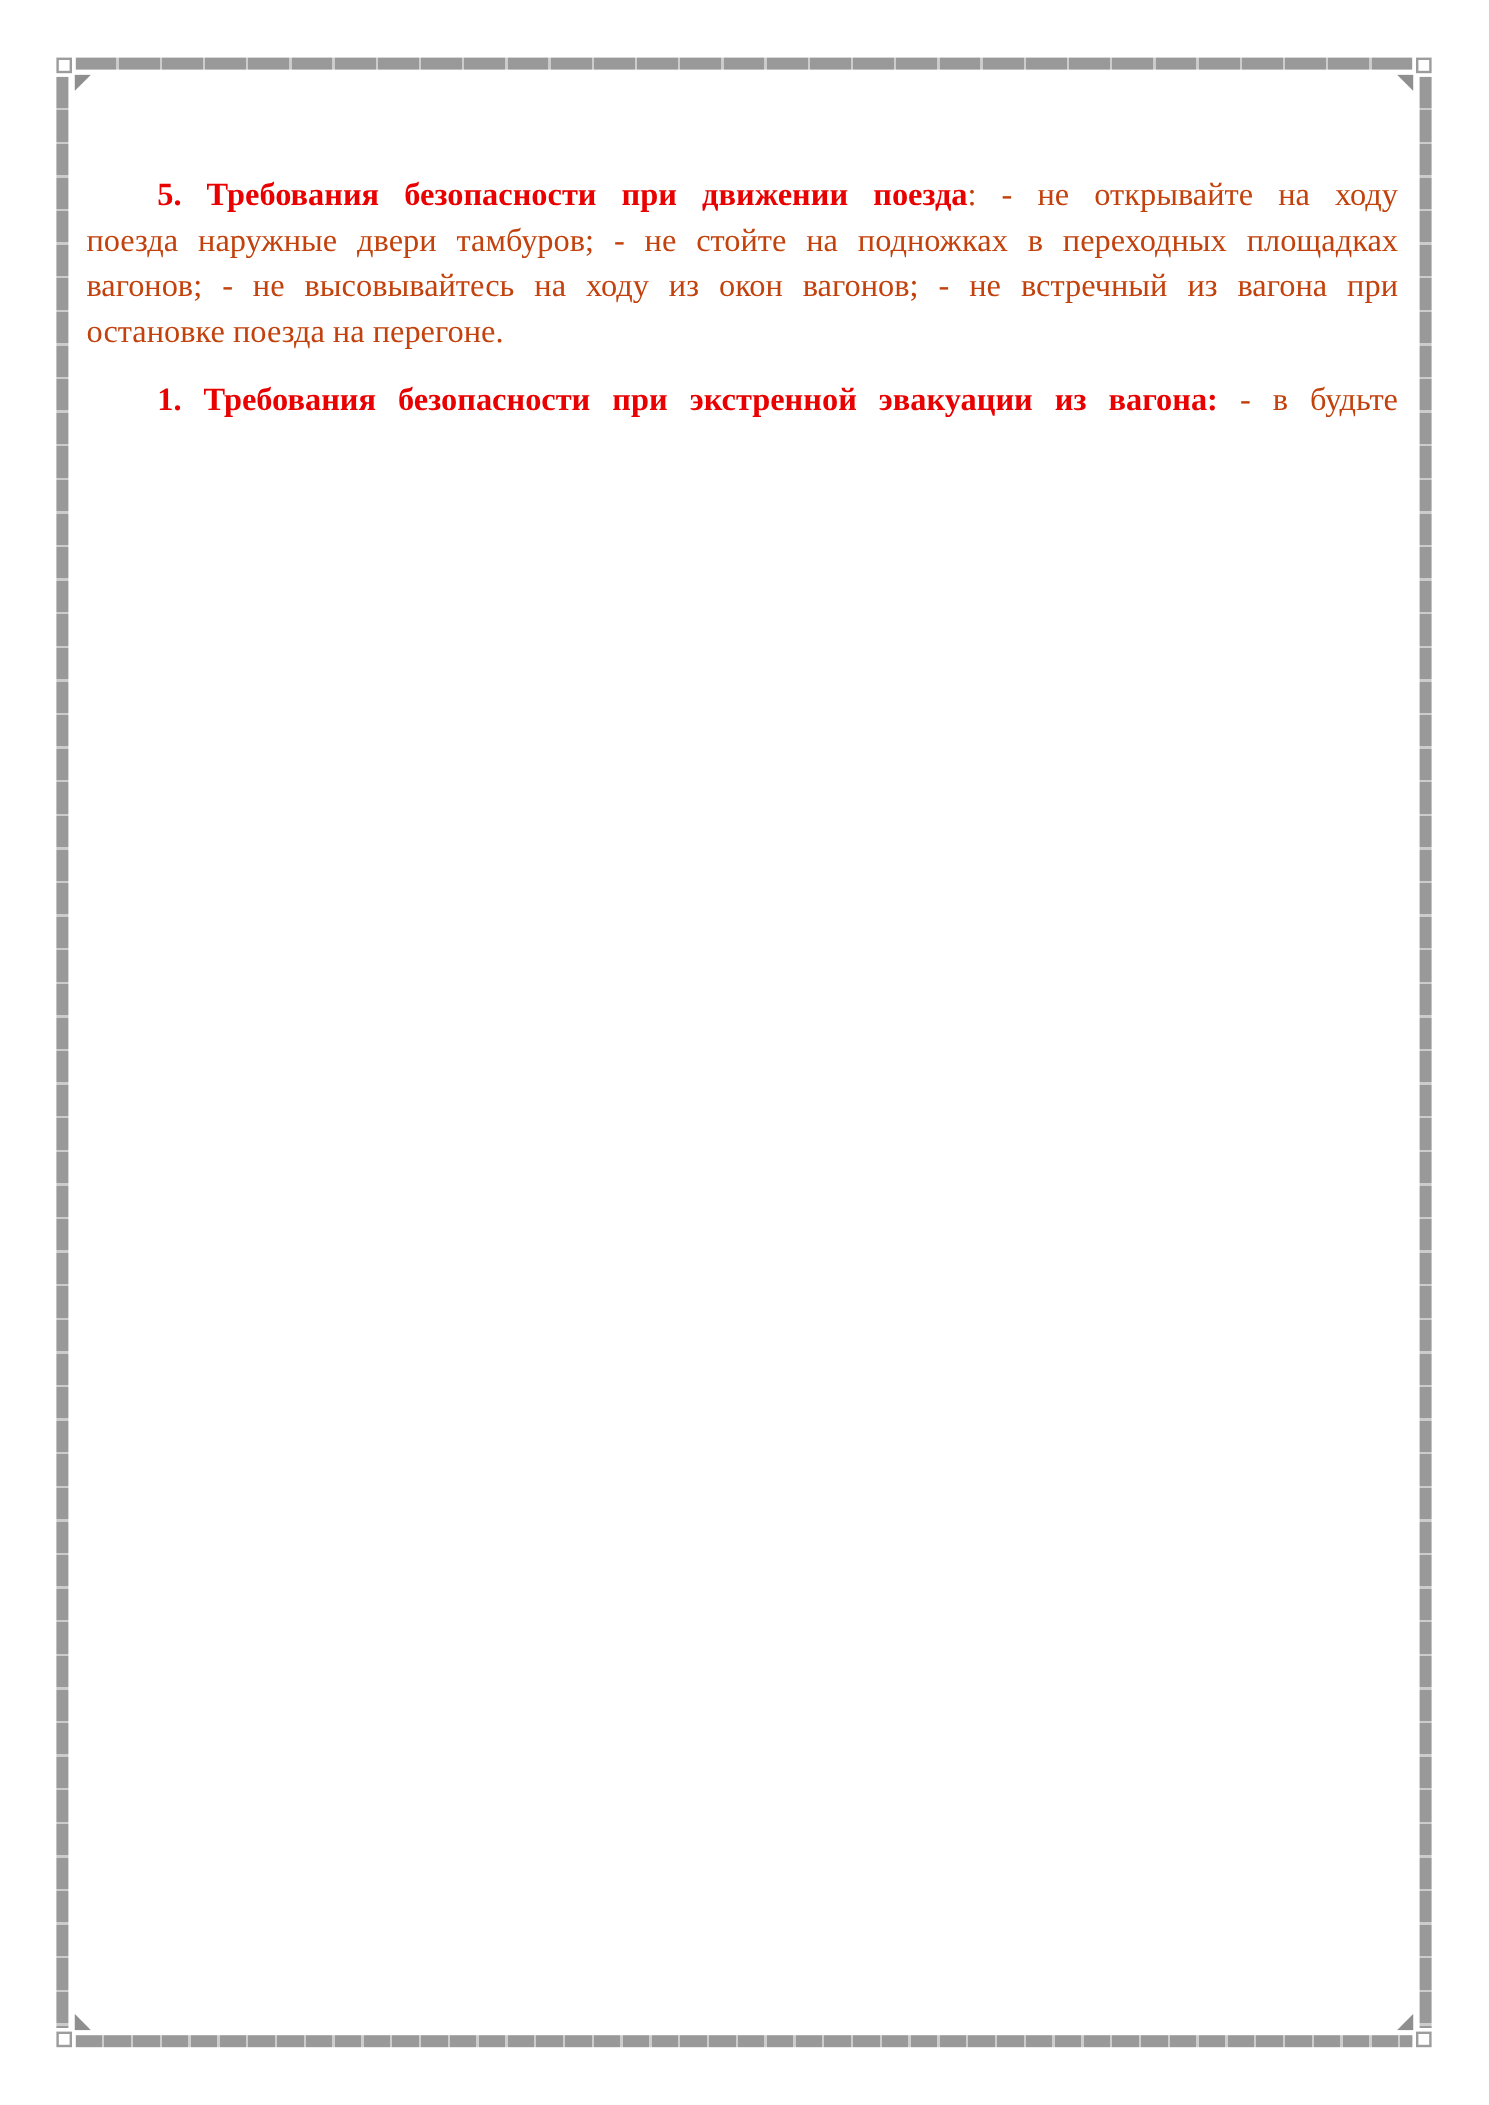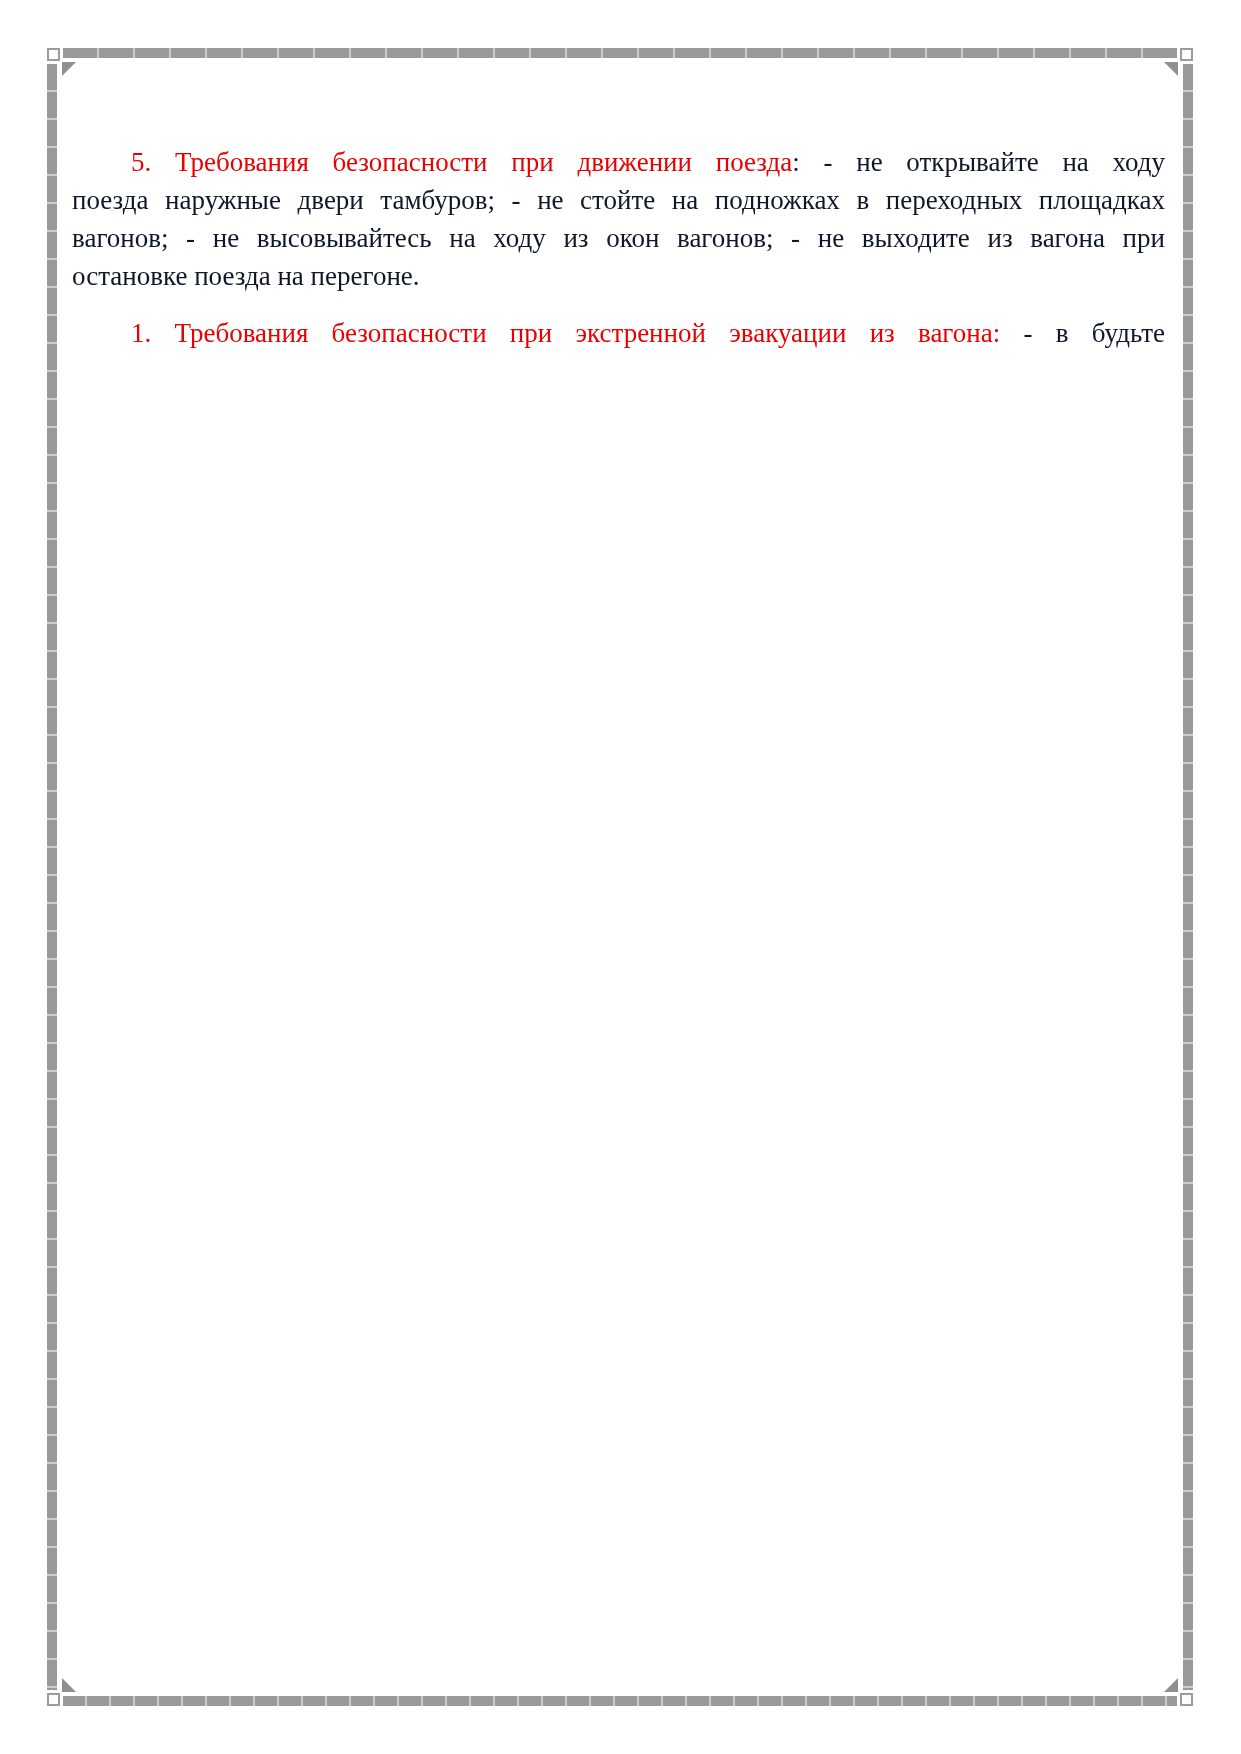--- a/index.html
+++ b/index.html
@@ -42,22 +42,22 @@
     top: 143px;
     width: 1093px;
     font-size: 27px;
     line-height: 38px;
     color: #111111;
   }
   .paragraph { margin-bottom: 19px; }
   .line { height: 38px; overflow: hidden; text-align: justify; }
   .line.just { text-align-last: justify; }
   .line.indent { text-indent: 59px; }
-  .red-bold { color: var(--accent); font-weight: normal; }
-  .normal { color: #0f172a; }
+  .red-bold { color: var(--accent); font-weight: bold; }
+  .normal { color: #c2410c; }
 </style>
 </head>
 <body>
 
 <div class="page">
 
   <div class="frame">
     <div class="bar bar-top"></div>
     <div class="bar bar-bottom"></div>
     <div class="bar bar-left"></div>
@@ -69,21 +69,21 @@
     <div class="tri tri-tl"></div>
     <div class="tri tri-tr"></div>
     <div class="tri tri-bl"></div>
     <div class="tri tri-br"></div>
   </div>
 
   <div class="text-block">
       <div class="paragraph">
         <div class="line just indent"><span class="red-bold">5. Требования безопасности при движении поезда</span><span class="normal">: - не открывайте на ходу</span></div>
         <div class="line just"><span class="normal">поезда наружные двери тамбуров; - не стойте на подножках в переходных площадках</span></div>
-        <div class="line just"><span class="normal">вагонов; - не высовывайтесь на ходу из окон вагонов; - не выходите из вагона при</span></div>
+        <div class="line just"><span class="normal">вагонов; - не высовывайтесь на ходу из окон вагонов; - не встречный из вагона при</span></div>
         <div class="line"><span class="normal">остановке поезда на перегоне.</span></div>
       </div>
       <div class="paragraph">
         <div class="line just indent"><span class="red-bold">1. Требования безопасности при экстренной эвакуации из вагона:</span><span class="normal"> - в будьте</span></div>
       </div>
     </div>
 
 </div>
 
 </body></html>

